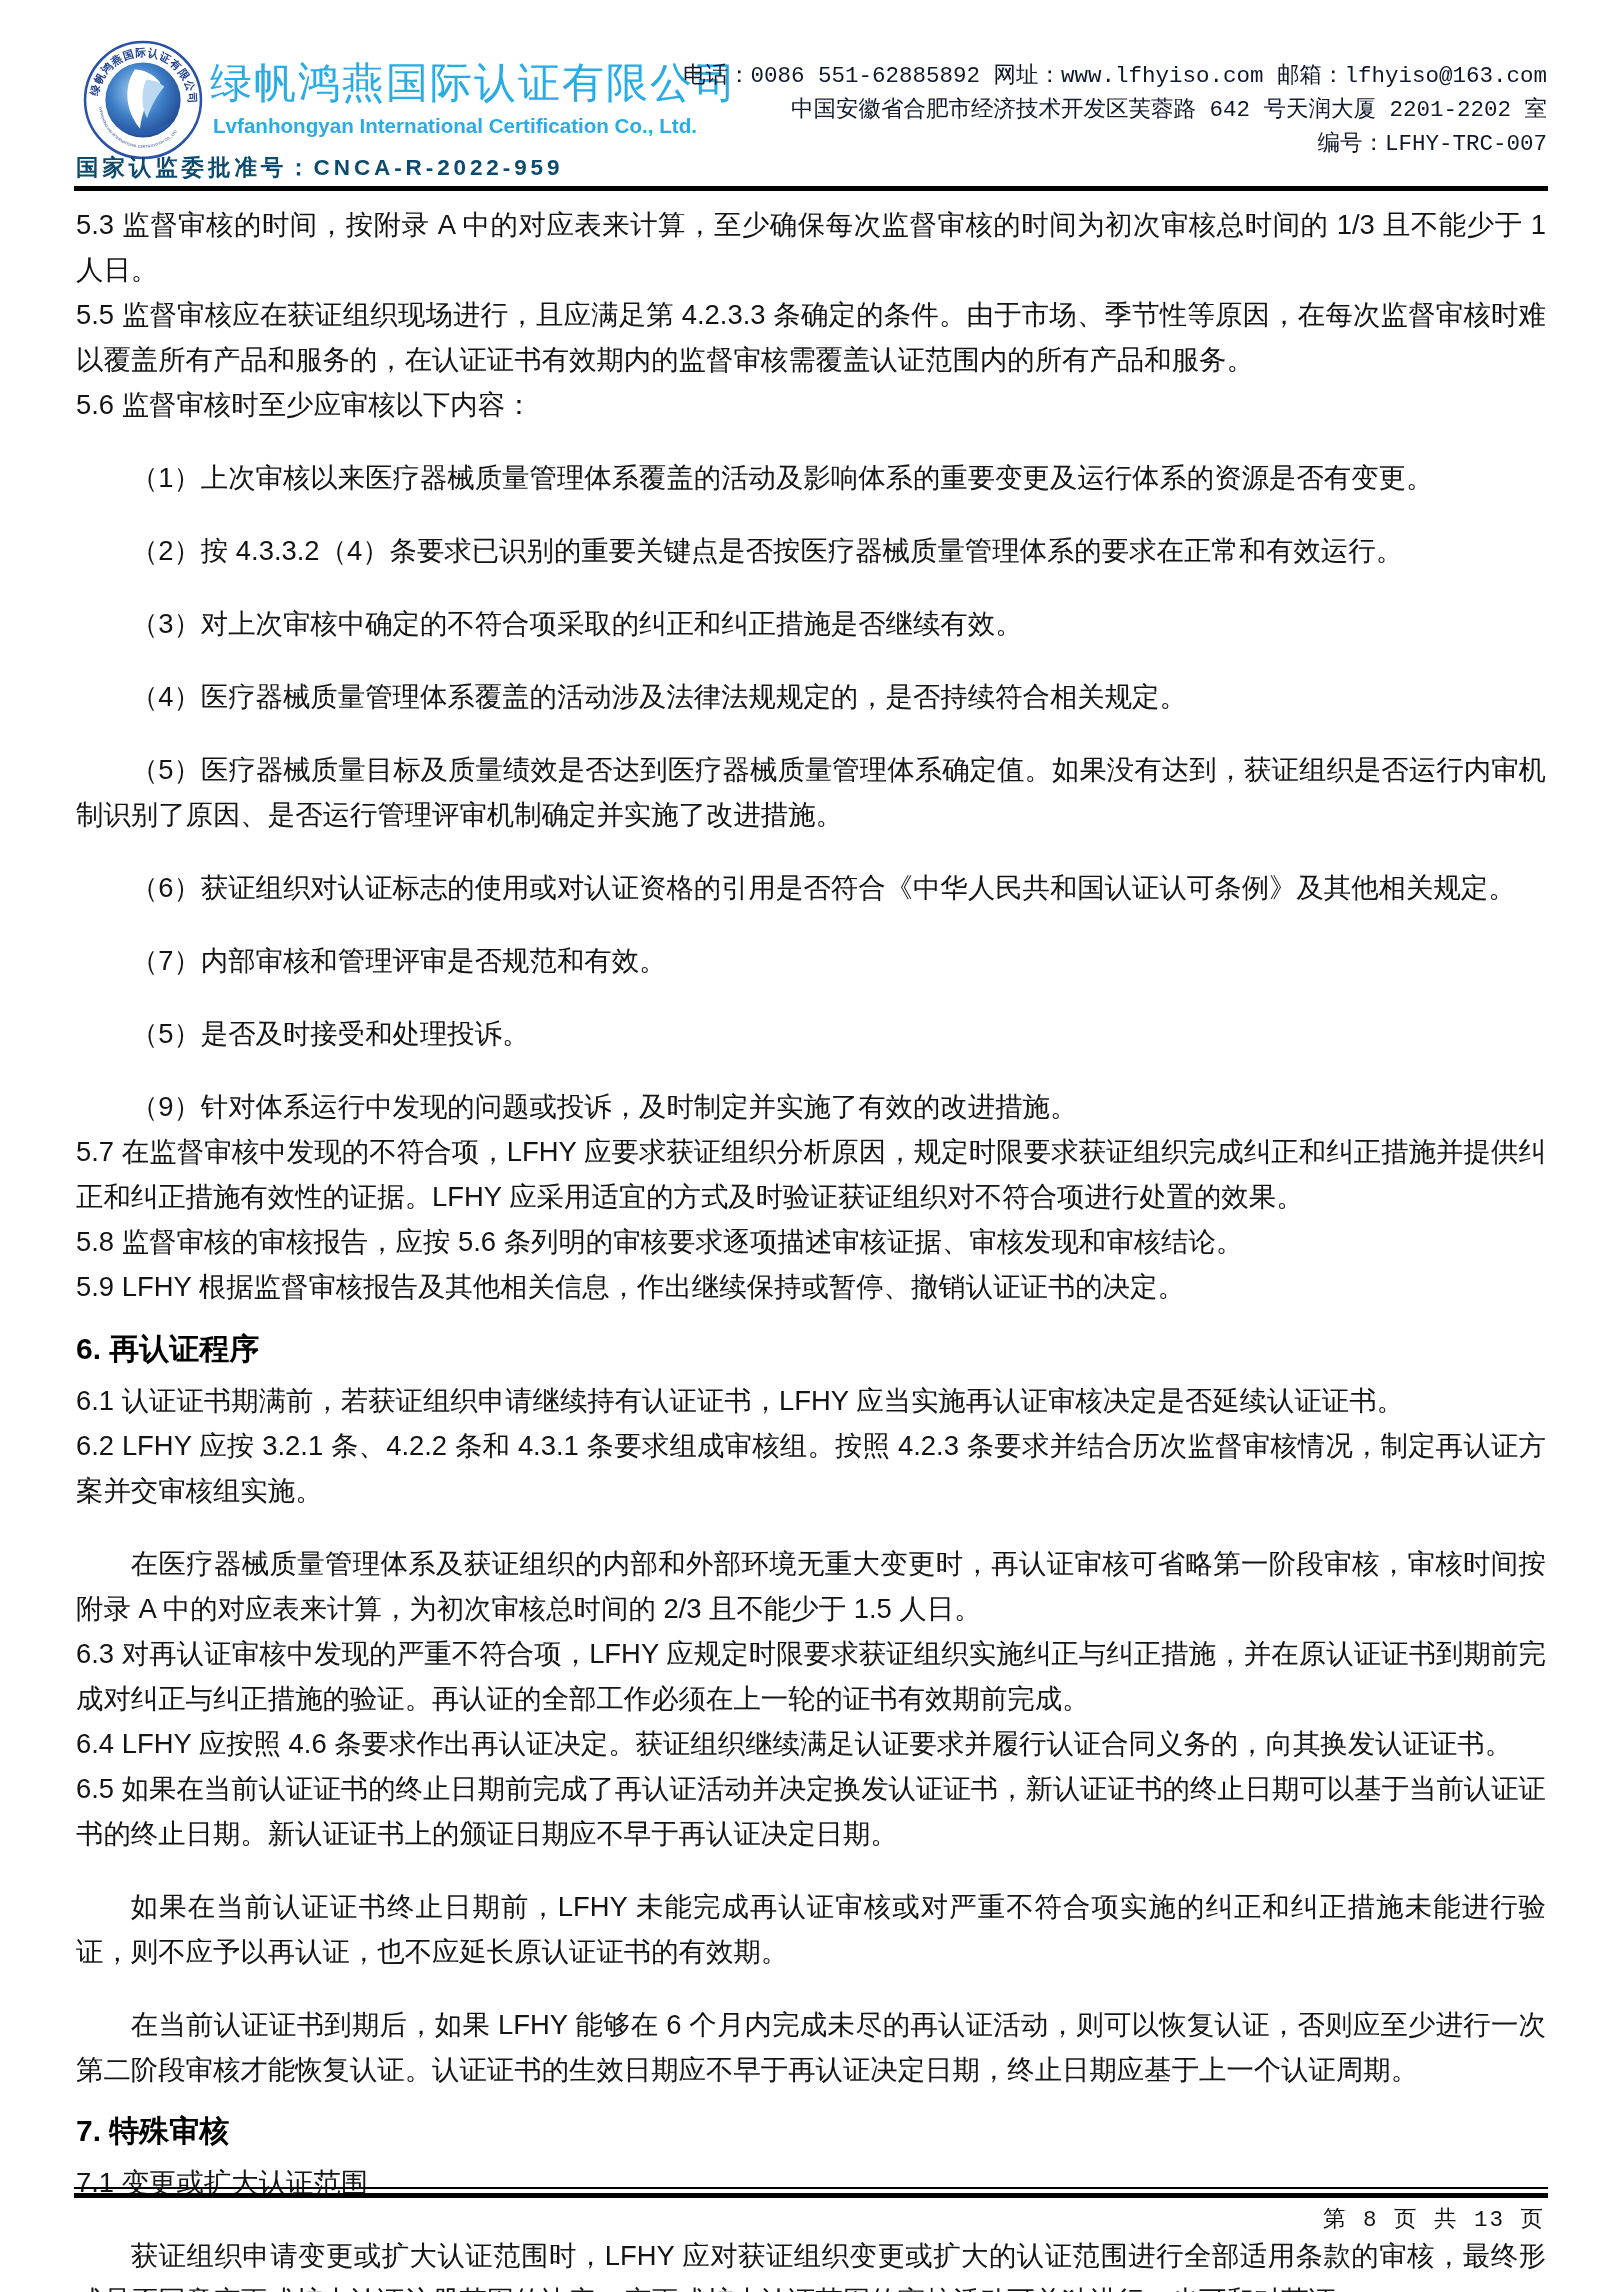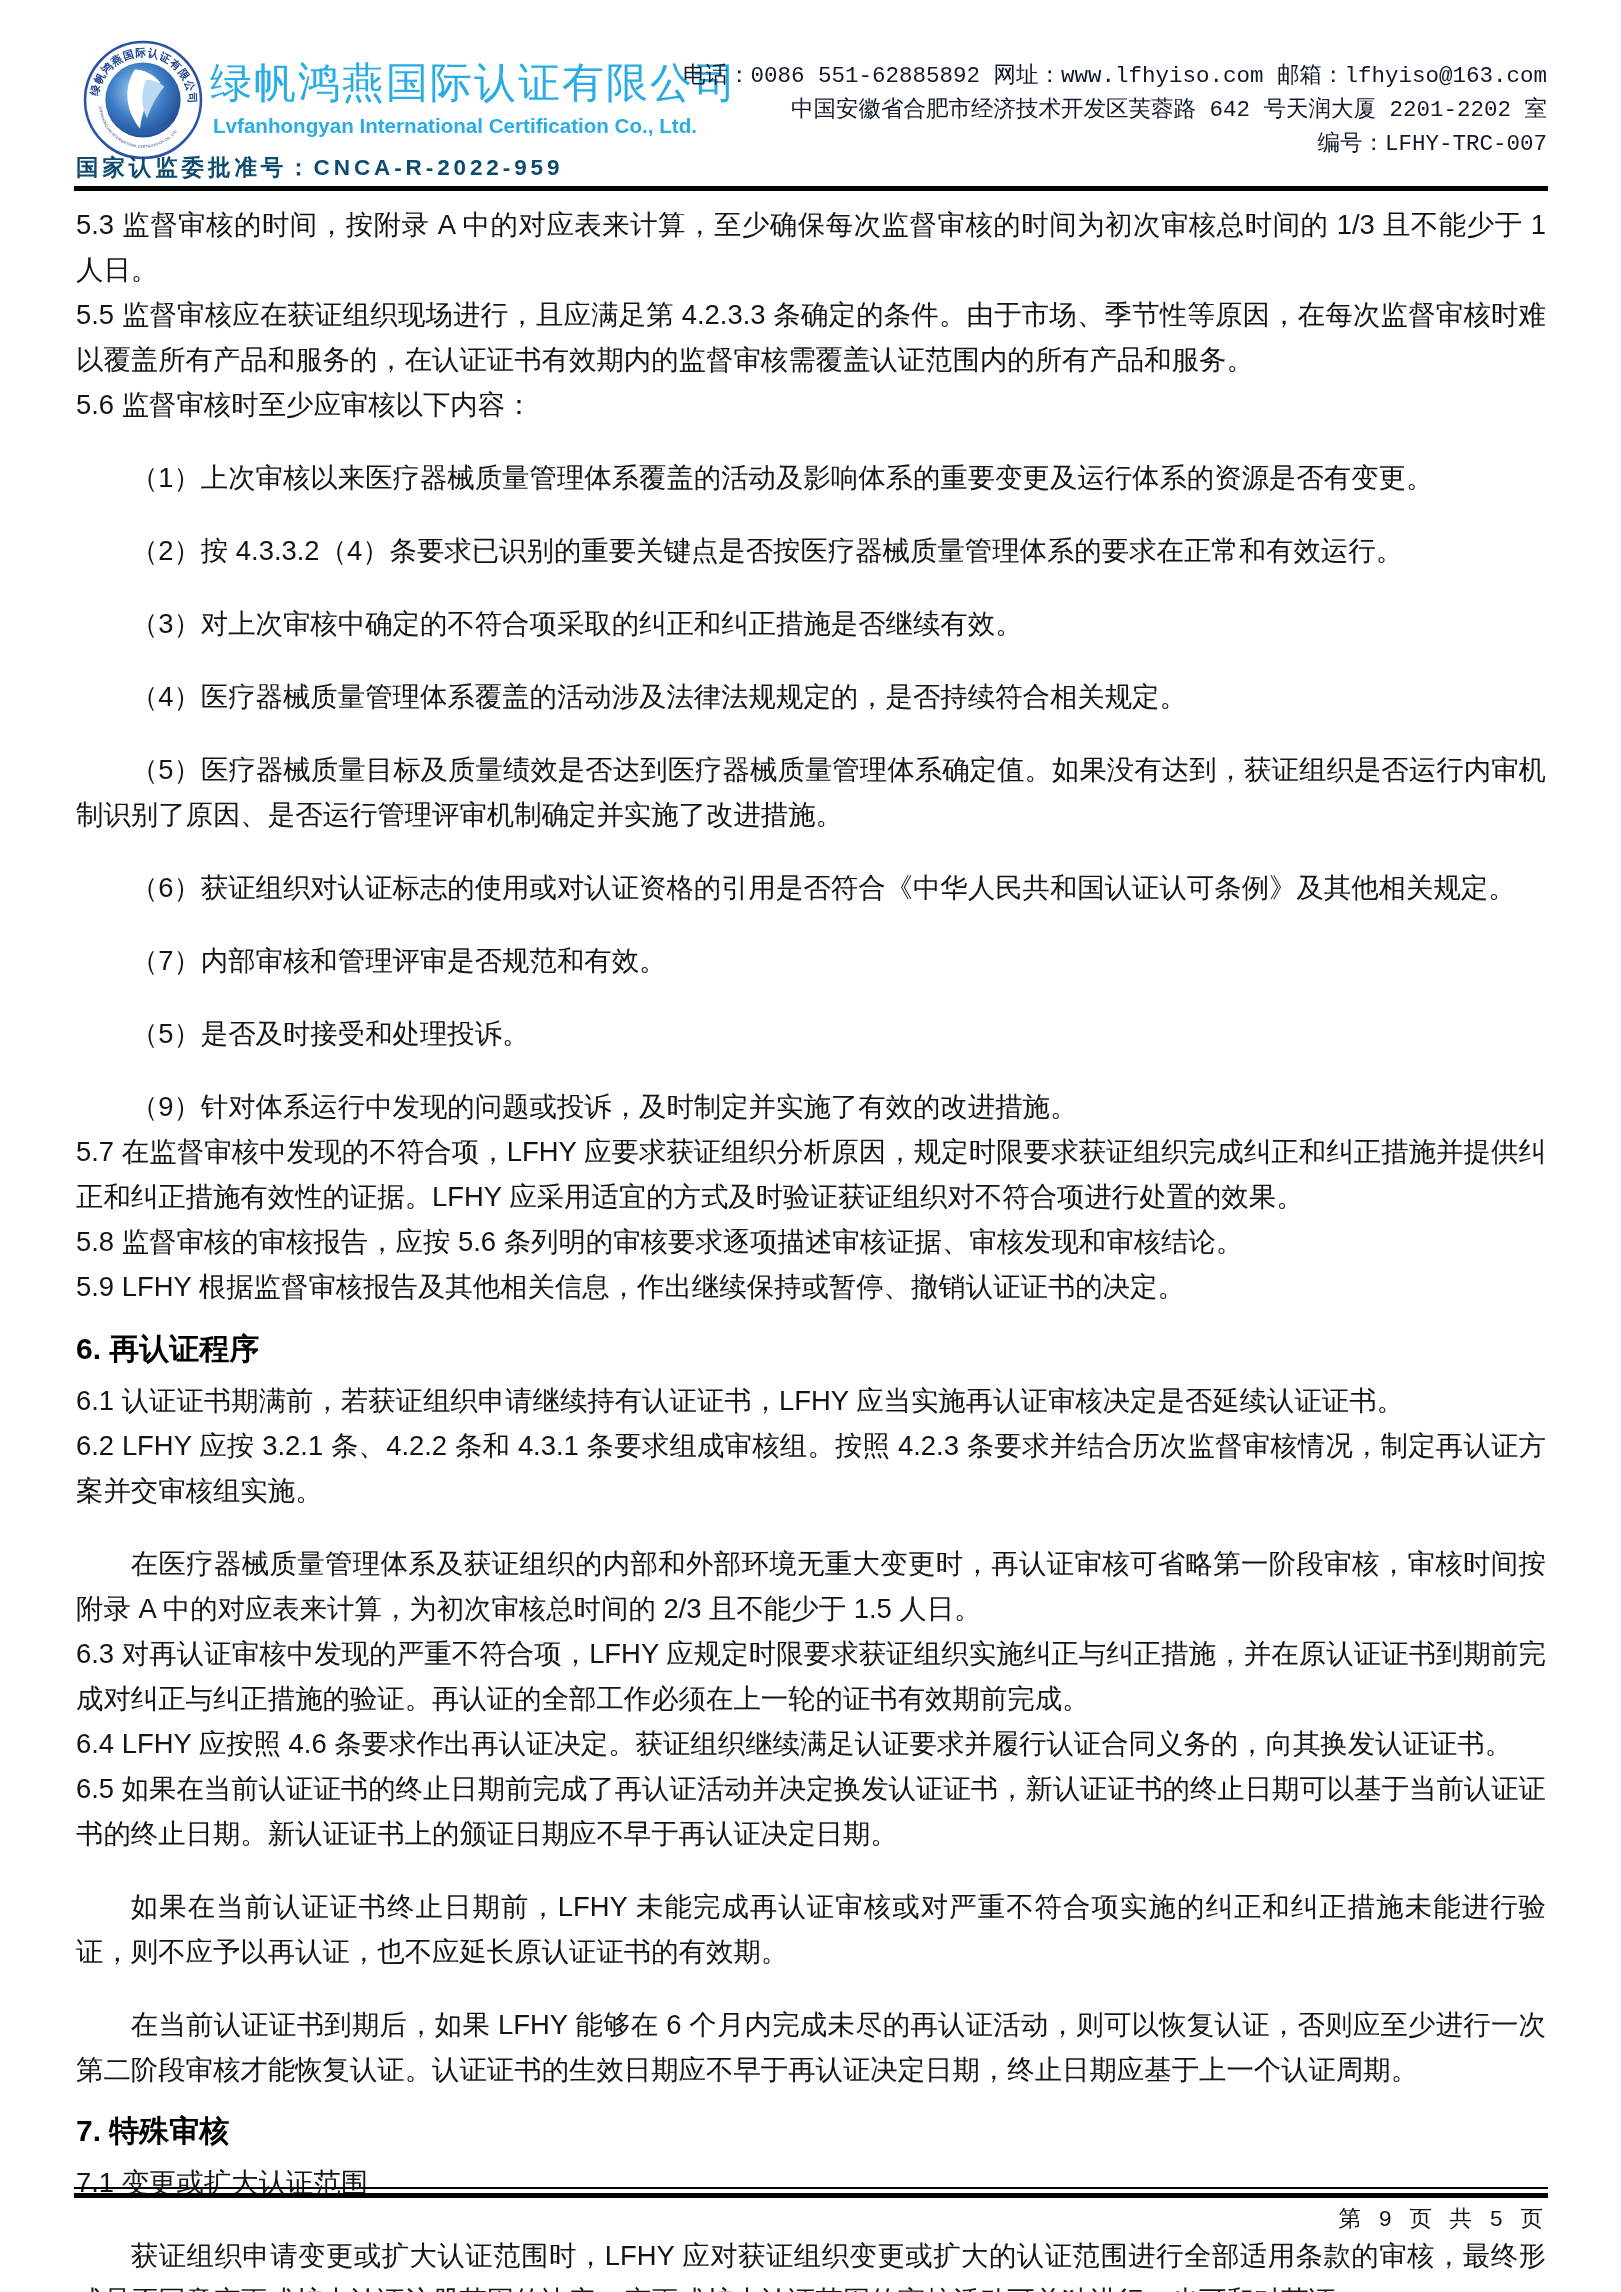--- a/index.html
+++ b/index.html
@@ -144,16 +144,16 @@
       <p>6.5 如果在当前认证证书的终止日期前完成了再认证活动并决定换发认证证书，新认证证书的终止日期可以基于当前认证证书的终止日期。新认证证书上的颁证日期应不早于再认证决定日期。</p>
       <p class="indent">如果在当前认证证书终止日期前，LFHY 未能完成再认证审核或对严重不符合项实施的纠正和纠正措施未能进行验证，则不应予以再认证，也不应延长原认证证书的有效期。</p>
       <p class="indent">在当前认证证书到期后，如果 LFHY 能够在 6 个月内完成未尽的再认证活动，则可以恢复认证，否则应至少进行一次第二阶段审核才能恢复认证。认证证书的生效日期应不早于再认证决定日期，终止日期应基于上一个认证周期。</p>
       <h2>7. 特殊审核</h2>
       <p>7.1 变更或扩大认证范围</p>
       <p class="indent">获证组织申请变更或扩大认证范围时，LFHY 应对获证组织变更或扩大的认证范围进行全部适用条款的审核，最终形成是否同意变更或扩大认证注册范围的决定。变更或扩大认证范围的审核活动可单独进行，也可和对获证</p>
     </div>
 
   <div class="footer-rule-thin"></div>
   <div class="footer-rule-thick"></div>
-  <div class="page-num">第 9 页 共 5 页</div>
+  <div class="page-num">第 8 页 共 13 页</div>
 
 </div>
 
 
 </body></html>

